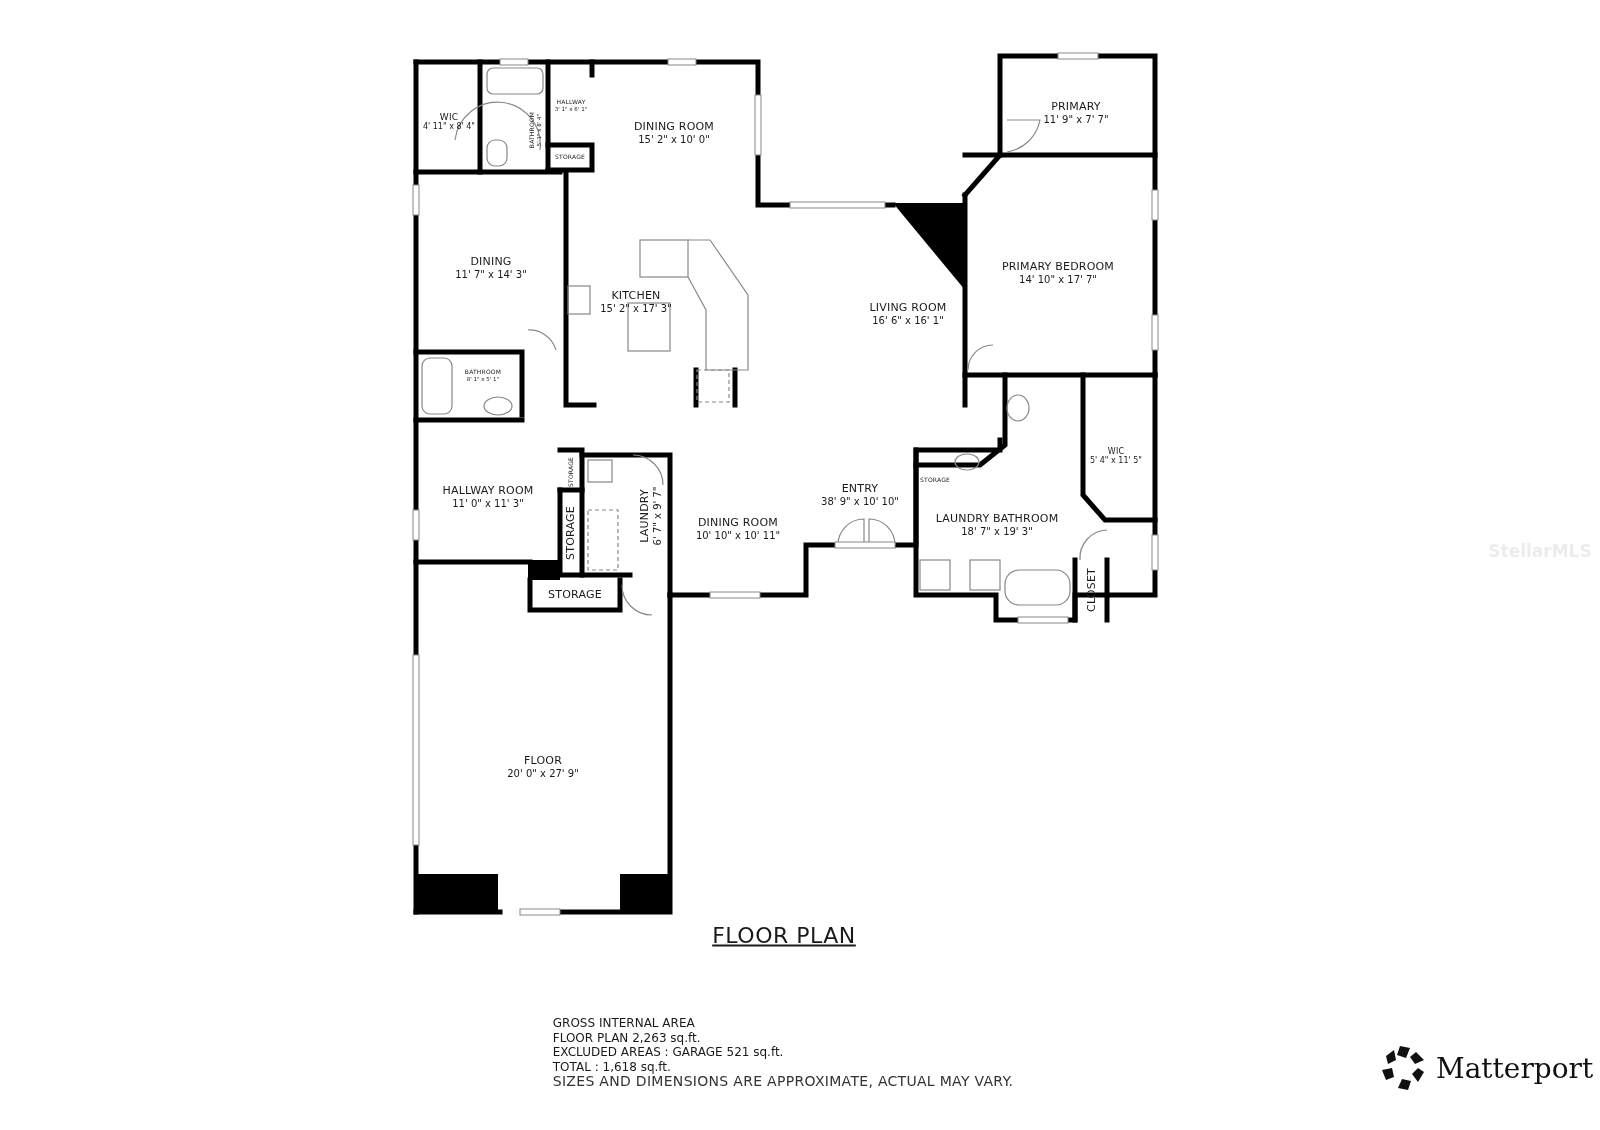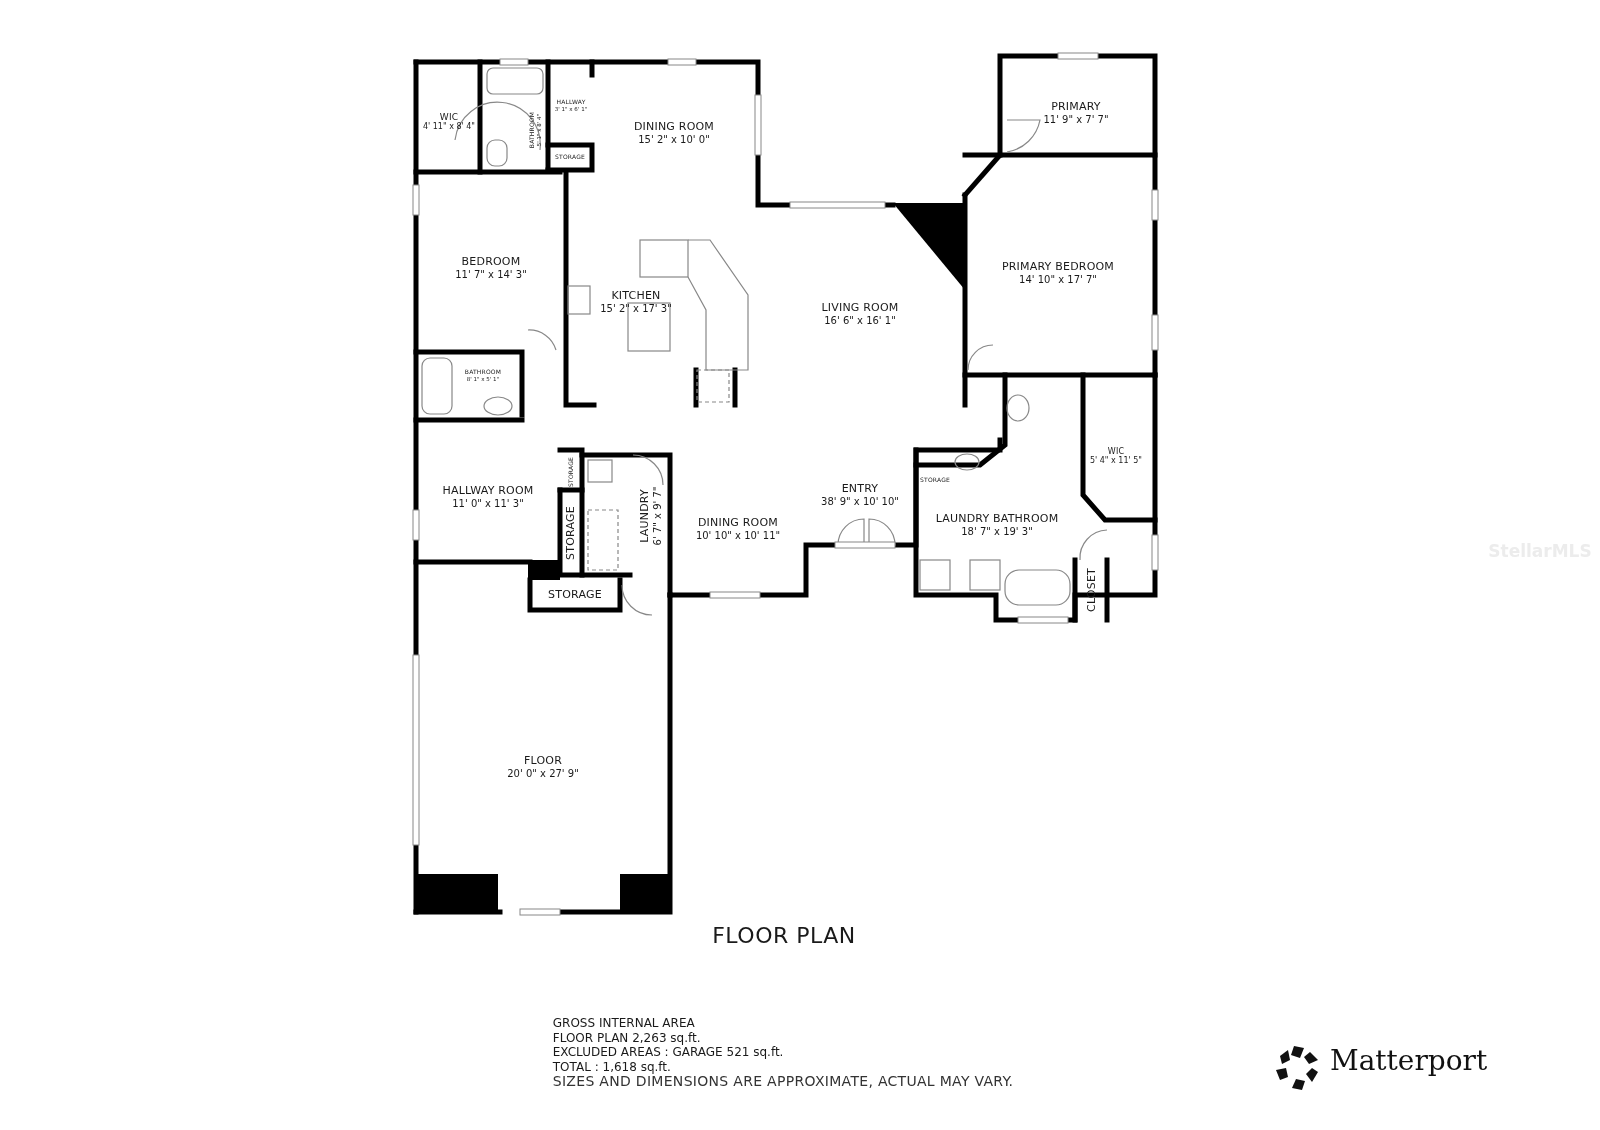--- a/index.html
+++ b/index.html
@@ -8,25 +8,25 @@
   #plan { position: absolute; left: 0; top: 0; }
   .lbl { position: absolute; text-align: center; transform: translate(-50%, -50%);
          line-height: 1.15; white-space: nowrap; }
   .lbl .n { display: block; font-size: 11px; letter-spacing: 0.2px; }
   .lbl .d { display: block; font-size: 10px; }
   .lbl.sm .n { font-size: 6px; }
   .lbl.sm .d { font-size: 5.5px; }
   .lbl.xs .n { font-size: 6px; }
   .rot { transform: translate(-50%, -50%) rotate(-90deg); }
   .title { position: absolute; left: 784px; top: 935px; transform: translate(-50%, -50%);
-           font-size: 22px; letter-spacing: 0.5px; }
+           font-size: 22px; letter-spacing: 0.5px; text-decoration: underline; }
   .area { position: absolute; left: 783px; top: 1016px; transform: translateX(-50%);
           font-size: 12px; line-height: 14.5px; }
   .area .disc { font-size: 14px; color: #333; letter-spacing: 0.3px; }
-  .logo { position: absolute; left: 1274px; top: 1044px; display: flex; }
+  .logo { position: absolute; left: 1380px; top: 1044px; display: flex; align-items: center; }
   .logo .word { font-family: "DejaVu Serif", serif; font-size: 28px; margin-left: 8px; color: #111; }
   .wm { position: absolute; left: 1540px; top: 551px; transform: translate(-50%, -50%);
         font-size: 17px; color: #ececec; font-weight: bold; }
 </style>
 </head>
 <body>
 
 <svg id="plan" width="1600" height="1130" viewBox="0 0 1600 1130">
   <g fill="none" stroke="#000" stroke-width="5" stroke-linecap="square">
 
@@ -140,28 +140,28 @@
   </div>
 <div class="lbl" style="left:674px;top:133px">
   <span class="n">DINING ROOM</span>
     <span class="d">15' 2" x 10' 0"</span>
   </div>
 <div class="lbl" style="left:1076px;top:113px">
   <span class="n">PRIMARY</span>
     <span class="d">11' 9" x 7' 7"</span>
   </div>
 <div class="lbl" style="left:491px;top:268px">
-  <span class="n">BEDROOM</span>
+  <span class="n">DINING</span>
     <span class="d">11' 7" x 14' 3"</span>
   </div>
 <div class="lbl" style="left:636px;top:302px">
   <span class="n">KITCHEN</span>
     <span class="d">15' 2" x 17' 3"</span>
   </div>
-<div class="lbl" style="left:860px;top:314px">
+<div class="lbl" style="left:908px;top:314px">
   <span class="n">LIVING ROOM</span>
     <span class="d">16' 6" x 16' 1"</span>
   </div>
 <div class="lbl" style="left:1058px;top:273px">
   <span class="n">PRIMARY BEDROOM</span>
     <span class="d">14' 10" x 17' 7"</span>
   </div>
 <div class="lbl sm" style="left:483px;top:376px">
   <span class="n">BATHROOM</span>
     <span class="d">8' 1" x 5' 1"</span>

